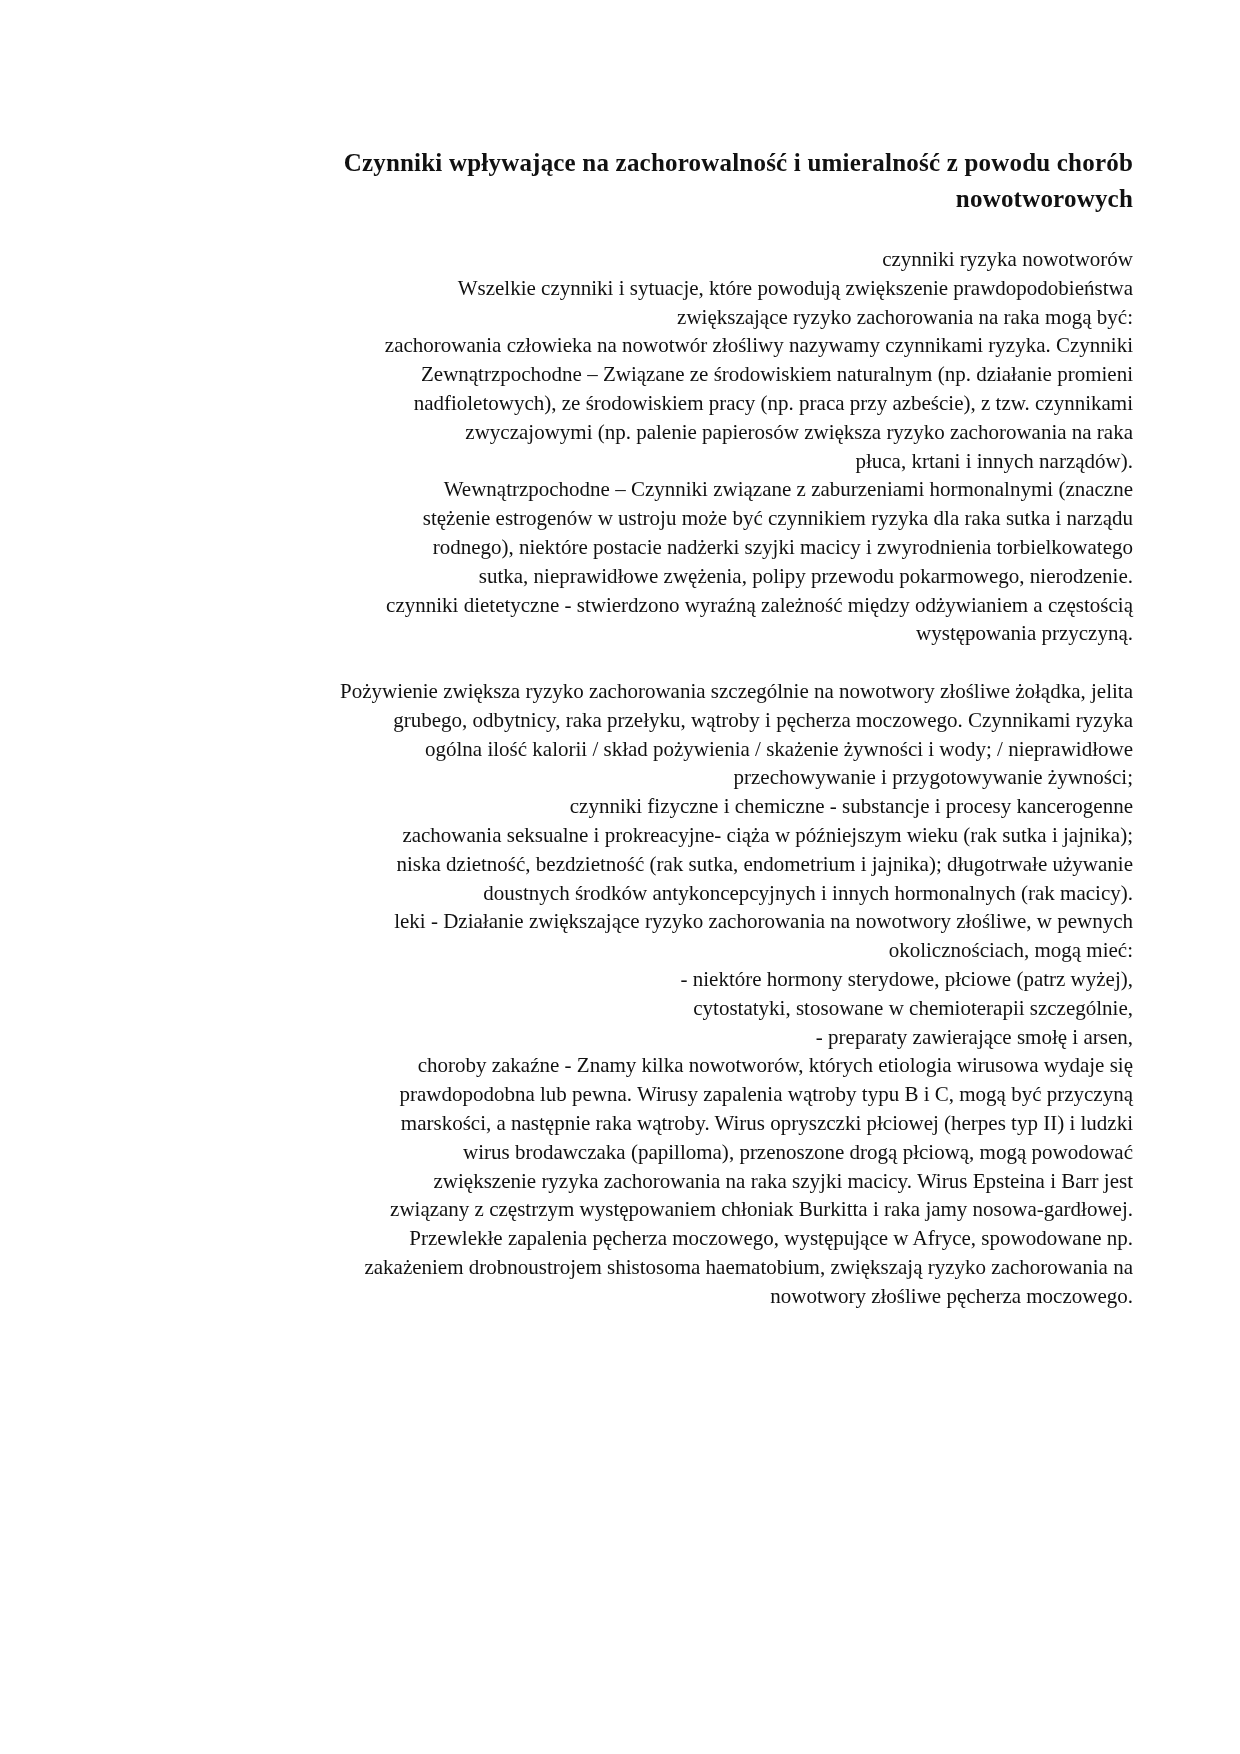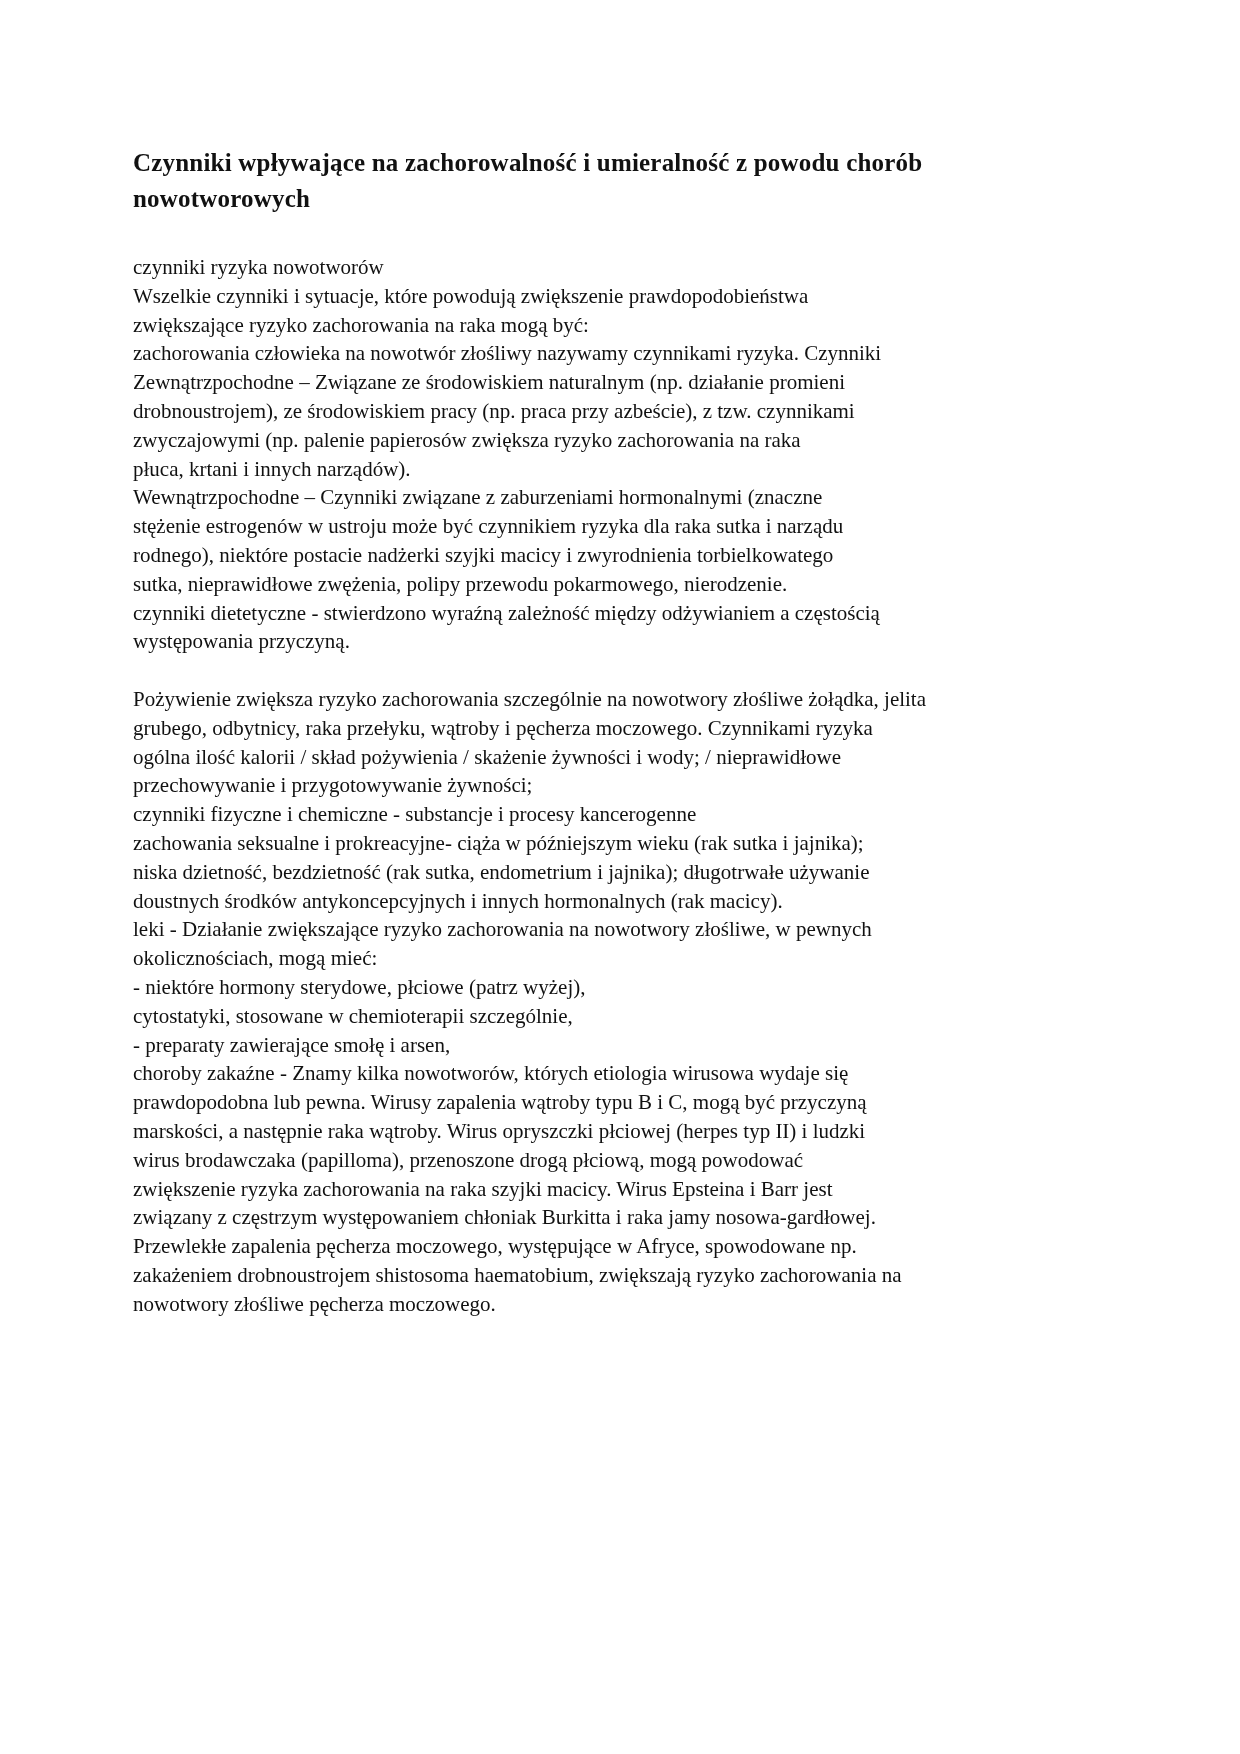--- a/index.html
+++ b/index.html
@@ -9,35 +9,36 @@
     background: #ffffff;
     color: #111111;
     font-family: "Liberation Serif", serif;
   }
   .page {
     position: relative;
     width: 1240px;
     height: 1658px;
     background: #ffffff;
     overflow: hidden;
+    text-align: right;
   }
   .content {
     position: absolute;
     left: 133px;
     top: 145px;
     width: 1000px;
   }
   .doc-title {
     font-size: 25px;
     font-weight: bold;
     line-height: 36px;
     letter-spacing: 0.2px;
   }
   .doc-body {
-    margin-top: 36px;
+    margin-top: 28px;
     font-size: 21px;
     line-height: 28.8px;
   }
   .paragraph + .paragraph {
     margin-top: 28.8px;
   }
   .line {
     white-space: nowrap;
   }
   .bold {
@@ -53,21 +54,21 @@
       <div class="title-line">Czynniki wpływające na zachorowalność i umieralność z powodu chorób</div>
       <div class="title-line">nowotworowych</div>
     </div>
     <div class="doc-body">
         <div class="paragraph">
           <div class="line"><span>czynniki ryzyka nowotworów</span></div>
           <div class="line"><span>Wszelkie czynniki i sytuacje, które powodują zwiększenie prawdopodobieństwa</span></div>
           <div class="line"><span>zwiększające ryzyko zachorowania na raka mogą być:</span></div>
           <div class="line"><span>zachorowania człowieka na nowotwór złośliwy nazywamy czynnikami ryzyka. Czynniki</span></div>
           <div class="line"><span class="bold">Zewnątrzpochodne</span><span> – Związane ze środowiskiem naturalnym (np. </span><span class="bold">działanie promieni</span></div>
-          <div class="line"><span class="bold">drobnoustrojem</span><span>), ze środowiskiem pracy (np. </span><span class="bold">praca przy azbeście</span><span>), z tzw. czynnikami</span></div>
+          <div class="line"><span class="bold">nadfioletowych</span><span>), ze środowiskiem pracy (np. </span><span class="bold">praca przy azbeście</span><span>), z tzw. czynnikami</span></div>
           <div class="line"><span>zwyczajowymi (np. </span><span class="bold">palenie papierosów</span><span> zwiększa ryzyko zachorowania na raka</span></div>
           <div class="line"><span>płuca, krtani i innych narządów).</span></div>
           <div class="line"><span class="bold">Wewnątrzpochodne</span><span> – Czynniki związane z </span><span class="bold">zaburzeniami hormonalnymi</span><span> (znaczne</span></div>
           <div class="line"><span class="bold">stężenie estrogenów</span><span> w ustroju może być czynnikiem ryzyka dla raka sutka i narządu</span></div>
           <div class="line"><span>rodnego), niektóre </span><span class="bold">postacie nadżerki</span><span> szyjki macicy i zwyrodnienia torbielkowatego</span></div>
           <div class="line"><span>sutka, </span><span class="bold">nieprawidłowe zwężenia, polipy przewodu pokarmowego</span><span>, </span><span class="bold">nierodzenie.</span></div>
           <div class="line"><span class="bold">czynniki dietetyczne</span><span> - stwierdzono wyraźną zależność między odżywianiem a częstością</span></div>
           <div class="line"><span>występowania przyczyną.</span></div>
         </div>
         <div class="paragraph">

